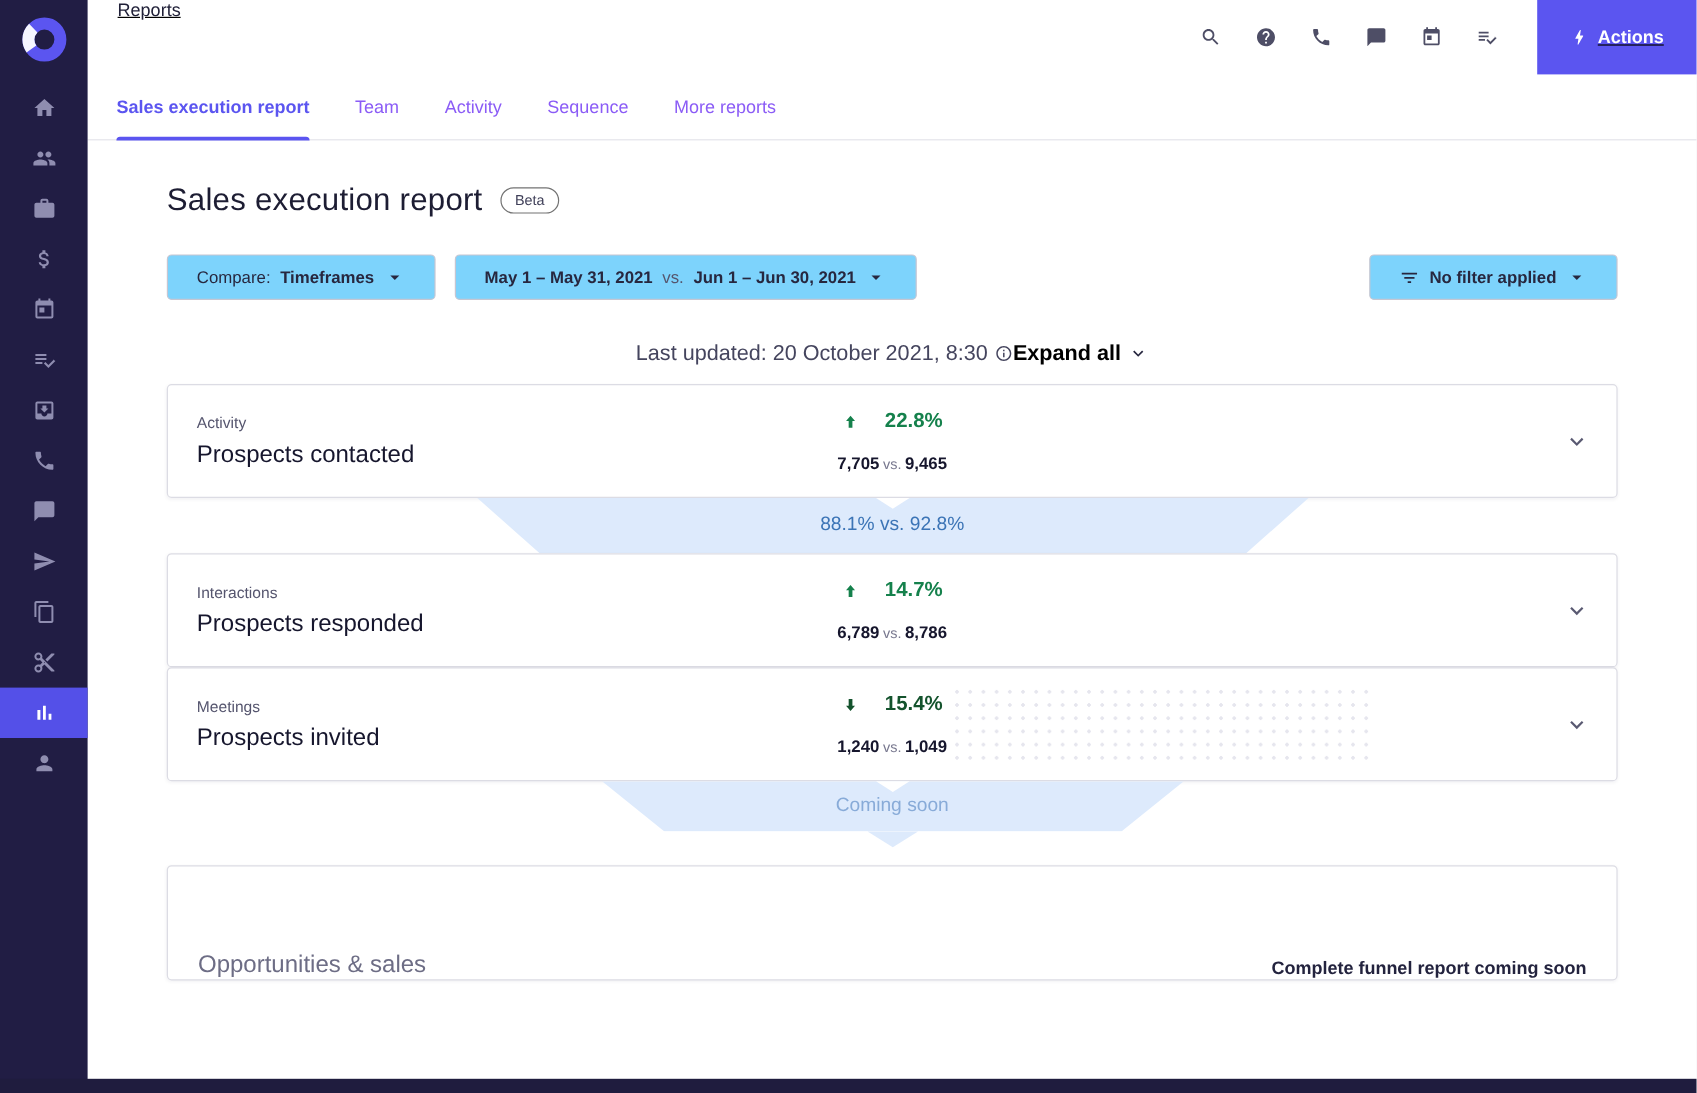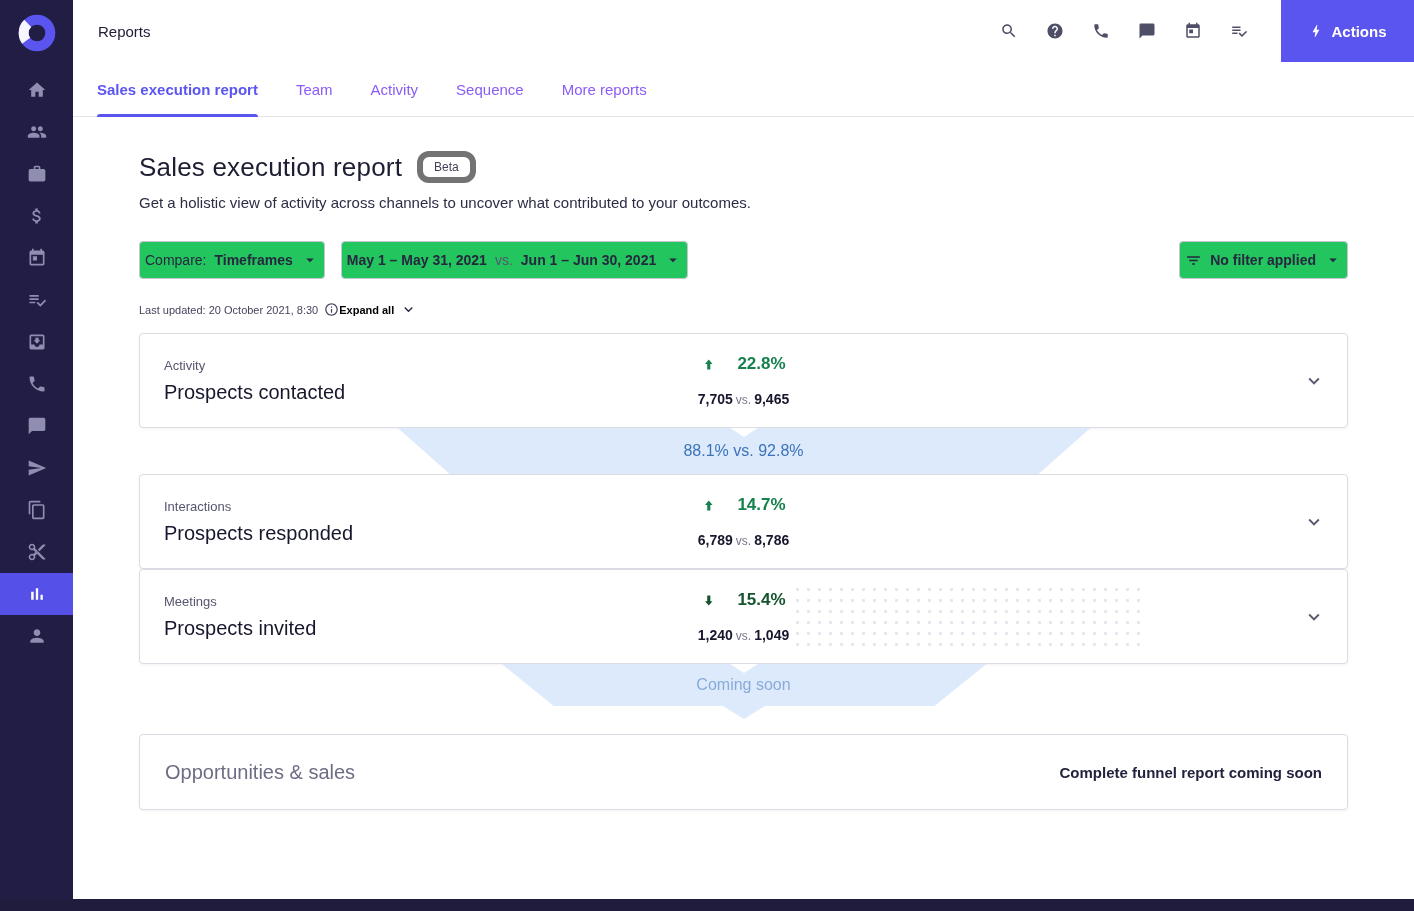--- a/index.html
+++ b/index.html
@@ -10,49 +10,49 @@
   .sidebar { width: 73px; min-width: 73px; background: #211d44; display: flex; flex-direction: column; align-items: center; padding-top: 13px; z-index: 3; }
   .logo { width: 40px; height: 40px; margin-bottom: 16px; }
   .side-nav { display: flex; flex-direction: column; width: 100%; }
   .nav-item { height: 42px; display: flex; align-items: center; justify-content: center; color: #8f8db0; cursor: pointer; }
   .nav-item.active { background: #5450e8; color: #fff; }
   .nav-item svg { width: 20px; height: 20px; fill: currentColor; display: block; }
 
   
   .main { flex: 1; display: flex; flex-direction: column; min-width: 0; }
 
-  .topbar { height: 62px; min-height: 62px; display: flex; align-items: center; padding-left: 25px; }
+  .topbar { height: 62px; min-height: 62px; display: flex; padding-left: 25px; text-decoration: underline; }
   .topbar-title { font-size: 15px; color: #202038; }
   .topbar-right { margin-left: auto; display: flex; align-items: center; gap: 28px; padding-right: 33px; }
   .tb-icon { width: 18px; height: 18px; fill: #4e4e66; cursor: pointer; display: block; }
   .actions-btn { height: 62px; width: 133px; background: #5b55f0; color: #fff; border: none; font-size: 15px; font-weight: 700; display: flex; align-items: center; justify-content: center; gap: 7px; cursor: pointer; font-family: inherit; }
   .actions-btn svg { width: 16px; height: 16px; fill: #fff; }
 
   .tabbar { height: 55px; min-height: 55px; border-bottom: 1px solid #e4e4ea; display: flex; gap: 38px; padding-left: 24px; }
   .tab { position: relative; display: flex; align-items: center; font-size: 15px; color: #8b5cf6; cursor: pointer; white-space: nowrap; }
   .tab.active { color: #5b55f0; font-weight: 700; }
   .tab.active::after { content: ""; position: absolute; left: 0; right: 0; bottom: -1px; height: 3px; background: #5b55f0; border-radius: 3px 3px 0 0; }
 
   .content { flex: 1; padding: 34px 66px 0; overflow: hidden; }
 
   .title-row { display: flex; align-items: center; gap: 15px; }
   .page-title { font-size: 26px; color: #1d1d33; font-weight: 500; margin: 0; letter-spacing: .2px; }
-  .beta-badge { border: 6px solid #737373; border-radius: 12px; padding: 3px 11px; font-size: 12px; color: #3f3f58; background: #fff; text-align: center; }
+  .beta-badge { border: 1px solid #737373; border-radius: 12px; padding: 3px 11px; font-size: 12px; color: #3f3f58; background: #fff; text-align: center; }
 
   .subtitle { margin: 11px 0 0; font-size: 15px; color: #2c2c45; }
 
   .filters-row { margin-top: 30px; display: flex; gap: 16px; align-items: center; }
-  .filter-btn { height: 38px; border: 1px solid #c6c6d2; border-radius: 4px; background: #22c55e; display: inline-flex; align-items: center; gap: 8px; padding: 0 5px; font-size: 14px; color: #27273f; cursor: pointer; font-family: inherit; white-space: nowrap; }
+  .filter-btn { height: 38px; border: 1px solid #c6c6d2; border-radius: 4px; background: #7dd3fc; display: inline-flex; align-items: center; gap: 8px; padding: 0 24px; font-size: 14px; color: #27273f; cursor: pointer; font-family: inherit; white-space: nowrap; }
   .filter-btn .bold { font-weight: 700; }
   .filter-btn .dim { color: #55556d; }
   .caret { width: 18px; height: 18px; fill: #27273f; }
   .filter-right { margin-left: auto; }
   .filter-funnel-icon { width: 17px; height: 17px; fill: #27273f; }
 
-  .meta-row { margin-top: 22px; display: flex; align-items: center; justify-content: flex-start; font-size: 11px; color: #45455e; }
+  .meta-row { margin-top: 34px; display: flex; align-items: center; justify-content: center; font-size: 18px; color: #45455e; }
   .last-updated { display: flex; align-items: center; gap: 6px; }
   .info-icon { width: 15px; height: 15px; fill: #45455e; cursor: pointer; }
   .expand-all { display: flex; align-items: center; gap: 6px; cursor: pointer; color: #000000; font-weight: bold; }
   .expand-all svg { width: 17px; height: 17px; fill: #27273f; }
 
   
   .funnel { margin-top: 15px; }
   .card { background: #fff; border: 1px solid #dcdce4; border-radius: 4px; box-shadow: 0 1px 3px rgba(20,20,50,.05); position: relative; }
   .stage-card { height: 95px; display: flex; align-items: center; }
   .stage-left { padding-left: 24px; position: relative; z-index: 1; }
@@ -74,21 +74,21 @@
   .conn-shape { position: absolute; inset: 0; background: #ddeafc; }
   .s1 { clip-path: polygon(21.4% 0, 78.7% 0, 74.4% 100%, 25.7% 100%); }
   .s2 { clip-path: polygon(25.7% 0, 74.4% 0, 70.1% 100%, 30% 100%); }
   .s3 { clip-path: polygon(30% 0, 70.1% 0, 65.8% 100%, 34.3% 100%); }
   .conn-notch { position: absolute; top: 0; left: 50%; transform: translateX(-50%); width: 0; height: 0; border-left: 14px solid transparent; border-right: 14px solid transparent; border-top: 9px solid #fff; }
   .conn-text { position: absolute; inset: 0; display: flex; align-items: center; justify-content: center; font-size: 16px; color: #3b74b6; }
   .c3 { height: 42px; margin-bottom: 26px; }
   .c3 .conn-text { color: #88abd8; }
   .conn-down-arrow { position: absolute; top: 42px; left: 50%; transform: translateX(-50%); width: 0; height: 0; border-left: 21px solid transparent; border-right: 21px solid transparent; border-top: 13px solid #ddeafc; }
 
-  .final-card { height: 76px; display: flex; align-items: center; justify-content: space-between; padding: 0 25px; margin-top: 28px; }
+  .final-card { height: 96px; display: flex; align-items: flex-end; justify-content: space-between; padding: 0 25px; margin-top: 28px; }
   .final-title { font-size: 20px; color: #6d6d85; }
   .final-note { font-size: 15px; font-weight: 700; color: #23233e; }
 
   .bottom-strip { position: absolute; left: 0; right: 0; bottom: 0; height: 12px; background: #1f1c3e; z-index: 4; }
 </style>
 </head>
 <body>
 
 <div class="app">
 
@@ -222,21 +222,20 @@
           <span>More reports</span>
         </div>
     </nav>
 
     <main class="content">
 
       <div class="title-row">
         <h1 class="page-title">Sales execution report</h1>
         <span class="beta-badge">Beta</span>
       </div>
-      <p class="subtitle">Get a holistic view of activity across channels to uncover what contributed to your outcomes.</p>
 
       <div class="filters-row">
         <button class="filter-btn">
           <span>Compare:</span>
           <span class="bold">Timeframes</span>
           <svg class="caret" viewBox="0 0 24 24">
               <path d="M7 10l5 5 5-5z"></path>
             </svg>
         </button>
         <button class="filter-btn">

